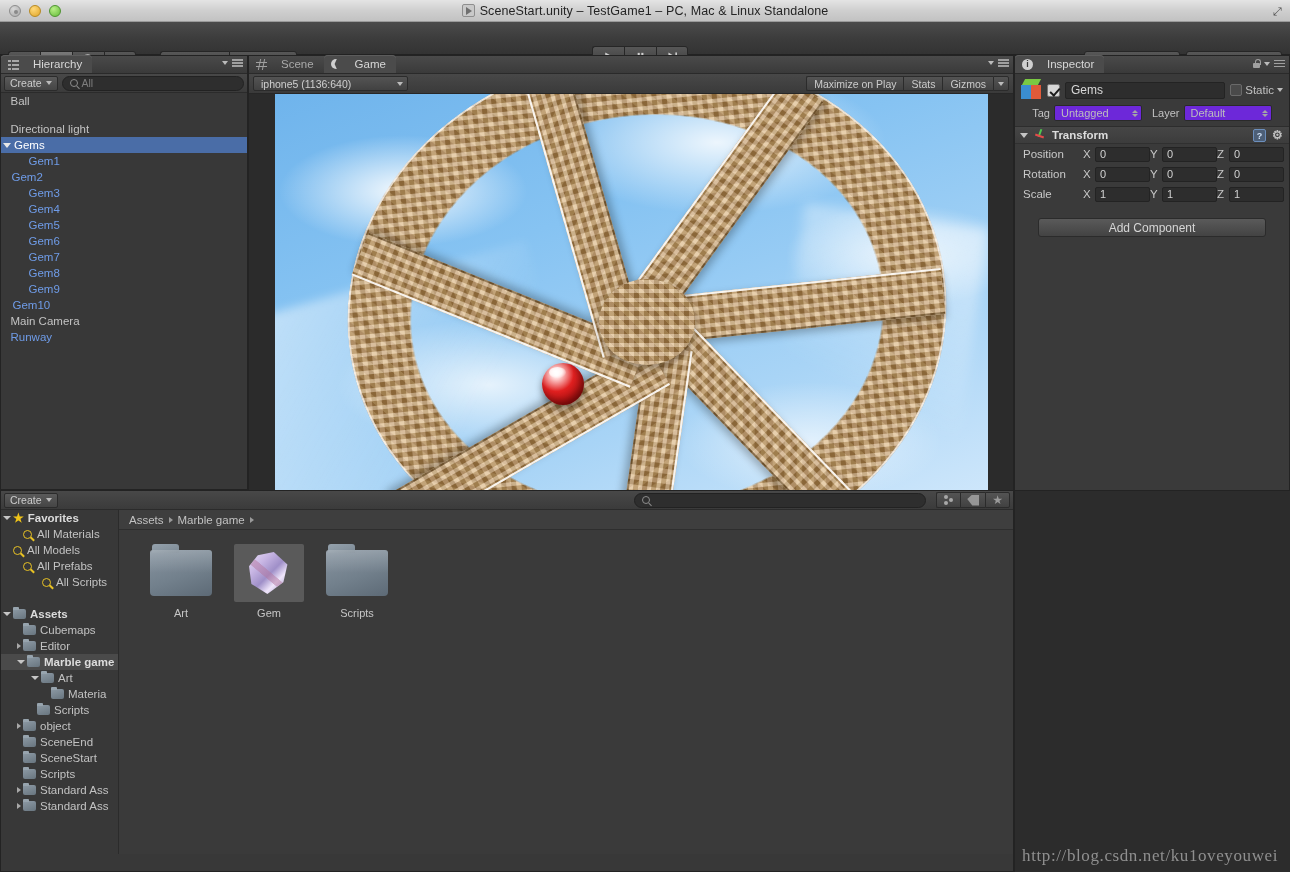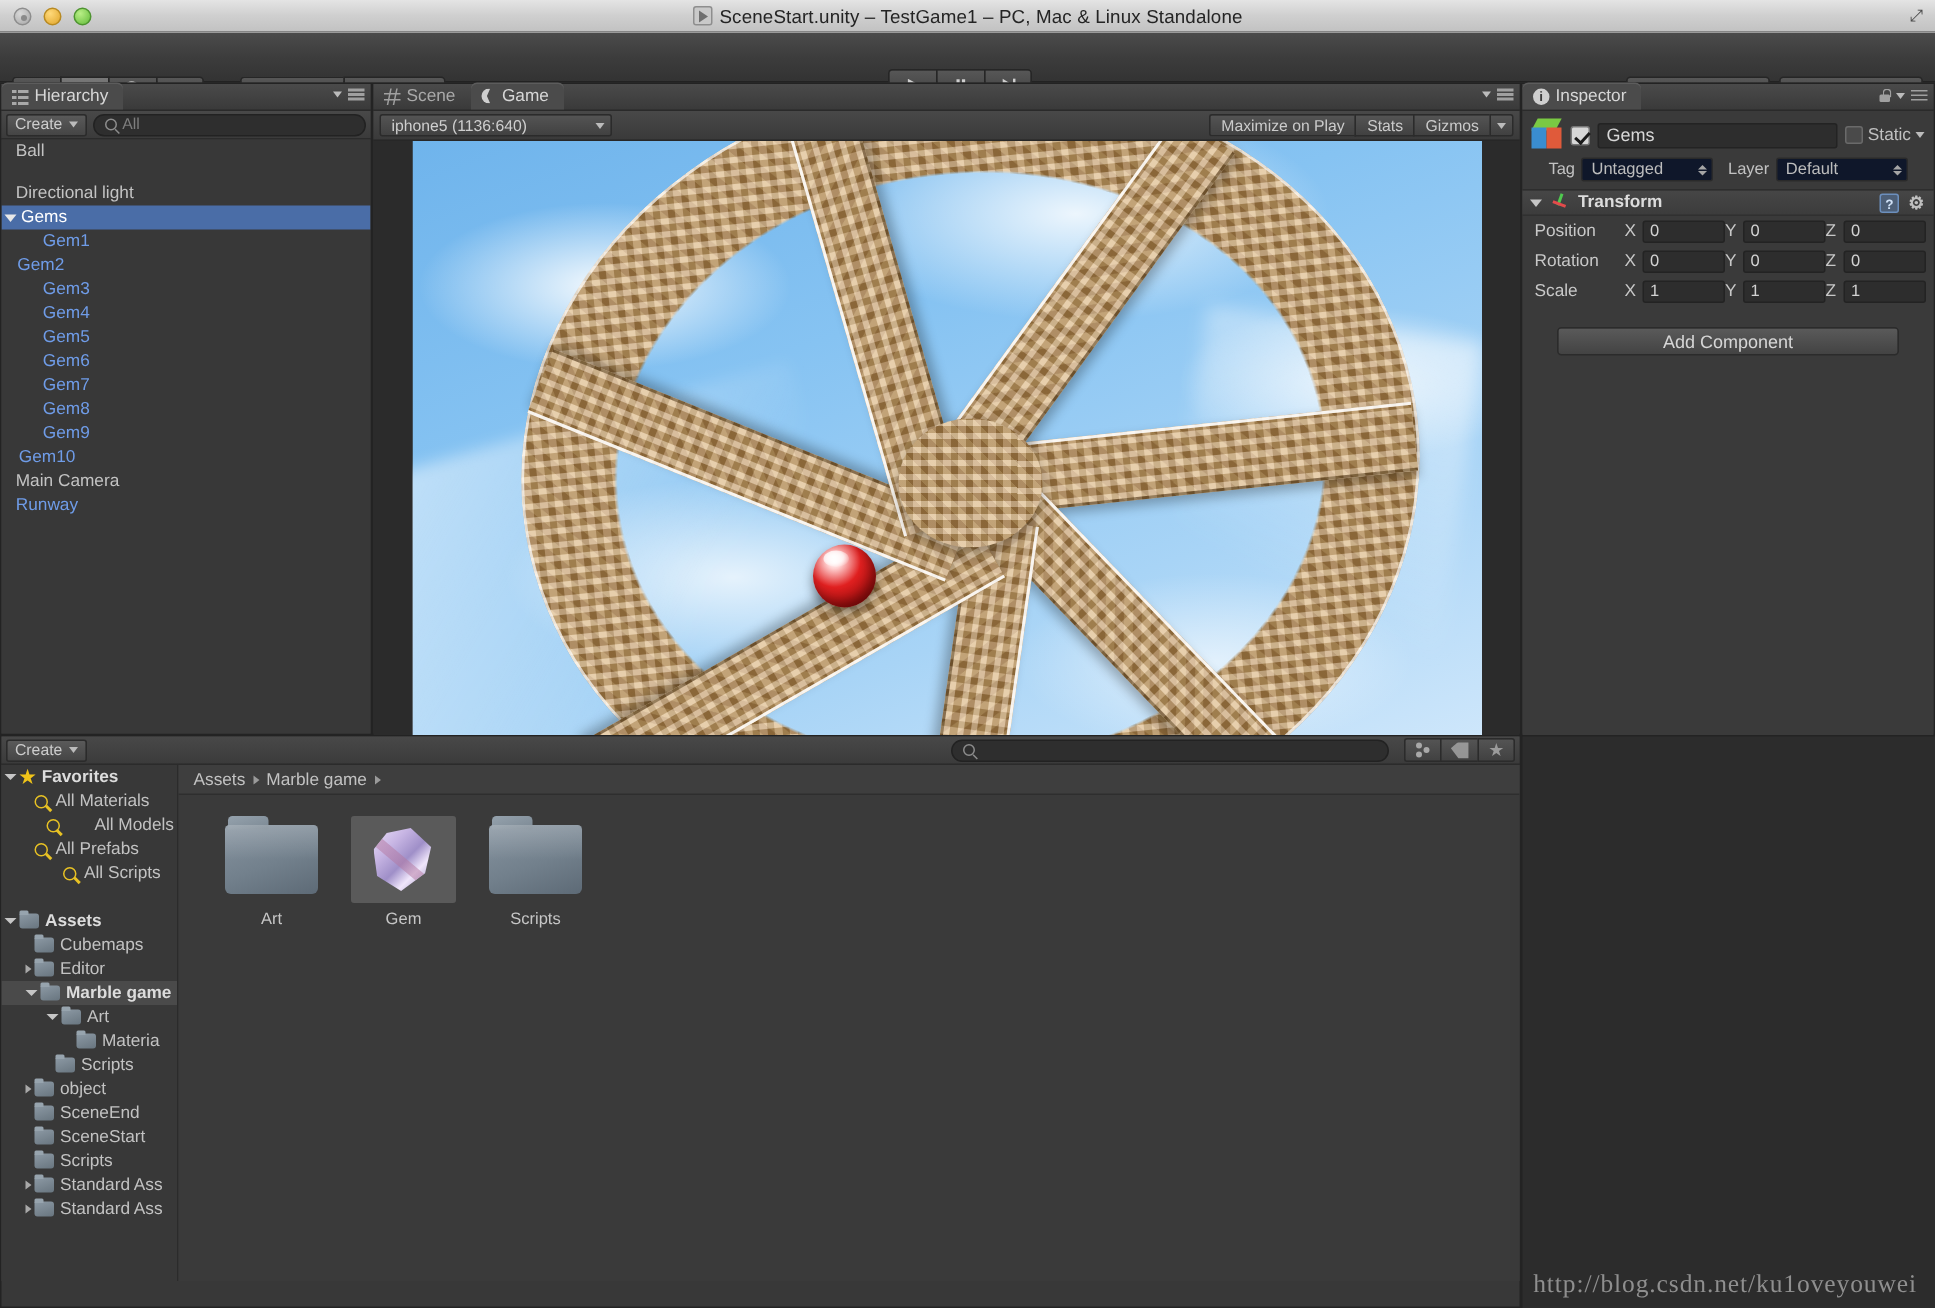--- a/index.html
+++ b/index.html
@@ -82,21 +82,21 @@
   .caret { width:0;height:0;border-left:3.5px solid transparent;border-right:3.5px solid transparent;border-top:4px solid #bbb; }
 
   
   .panel { position:absolute; background:#383838; border:1px solid #232323; }
   .tabbar {
     height: 18px; background: linear-gradient(to bottom,#4a4a4a,#3a3a3a);
     display:flex; align-items:flex-end; position:relative;
     border-bottom:1px solid #2a2a2a;
   }
   .tab {
-    height: 18px; padding: 0 10px 0 7px; display:flex; align-items:center; gap:4px;
+    height: 18px; padding: 0 10px 0 7px; display:flex; align-items:center; gap:14px;
     font-size: 11.5px; color:#a9a9a9; cursor:pointer;
     border-radius: 4px 4px 0 0;
   }
   .tab.active { background: #4b4b4b; color:#d7d7d7; box-shadow: inset 0 1px 0 #5c5c5c; }
   .tab-icons { position:absolute; right:4px; top:3px; display:flex; gap:4px; align-items:center; color:#9a9a9a; font-size:10px;}
   .hamburger { display:flex; flex-direction:column; gap:1.5px; }
   .hamburger span { display:block; width:11px; height:1.5px; background:#a0a0a0; }
   .lock-icon { width:8px;height:9px;position:relative; }
   .lock-icon::before{content:"";position:absolute;left:1px;top:4px;width:7px;height:5px;background:#a0a0a0;border-radius:1px;}
   .lock-icon::after{content:"";position:absolute;left:2.5px;top:0;width:4px;height:5px;border:1.3px solid #a0a0a0;border-bottom:0;border-radius:3px 3px 0 0;}
@@ -236,21 +236,21 @@
   }
   .name-field{
     flex:1;height:17px;background:#2d2d2d;border:1px solid #232323;border-radius:2px;
     display:flex;align-items:center;padding:0 5px;color:#d8d8d8;font-size:12px;
   }
   .static-wrap{display:flex;align-items:center;gap:3px;color:#c0c0c0;font-size:11.5px;}
   .chk-empty{width:12px;height:12px;background:#4a4a4a;border:1px solid #6a6a6a;border-radius:2px;flex:none;}
   .row-tag{ display:flex;align-items:center;gap:4px;padding:1px 6px 5px 5px;font-size:11px; }
   .lbl{color:#c2c2c2;}
   .mini-drop{
-    height:16px;background:#0f172a;border:1px solid #2a2a2a;border-radius:2px;
+    height:16px;background:#6d28d9;border:1px solid #2a2a2a;border-radius:2px;
     display:flex;align-items:center;justify-content:space-between;padding:0 3px 0 6px;
     color:#bdbdbd;font-size:11px;cursor:pointer;
   }
   .updown{display:flex;flex-direction:column;gap:1px;align-items:center;}
   .updown i{display:block;width:0;height:0;border-left:3px solid transparent;border-right:3px solid transparent;}
   .updown i.u{border-bottom:3.5px solid #a5a5a5;}
   .updown i.d{border-top:3.5px solid #a5a5a5;}
 
   .comp-header{
     height:18px; display:flex;align-items:center;gap:5px;padding:0 5px;
@@ -753,21 +753,21 @@
           <div class="pj-tree-row bold" style="padding-left: 2px;">
             <span class="tri-o"></span>
             <span class="star">★</span>
             <span>Favorites</span>
           </div>
           <div class="pj-tree-row" style="padding-left: 16px;">
             <span class="tri-sp"></span>
             <span class="mag-y"></span>
             <span>All Materials</span>
           </div>
-          <div class="pj-tree-row" style="padding-left: 6px; justify-content: space-between;">
+          <div class="pj-tree-row" style="padding-left: 6px;">
             <span class="tri-sp"></span>
             <span class="mag-y"></span>
             <span>All Models</span>
           </div>
           <div class="pj-tree-row" style="padding-left: 16px;">
             <span class="tri-sp"></span>
             <span class="mag-y"></span>
             <span>All Prefabs</span>
           </div>
           <div class="pj-tree-row" style="padding-left: 16px; margin-left: 19px;">

